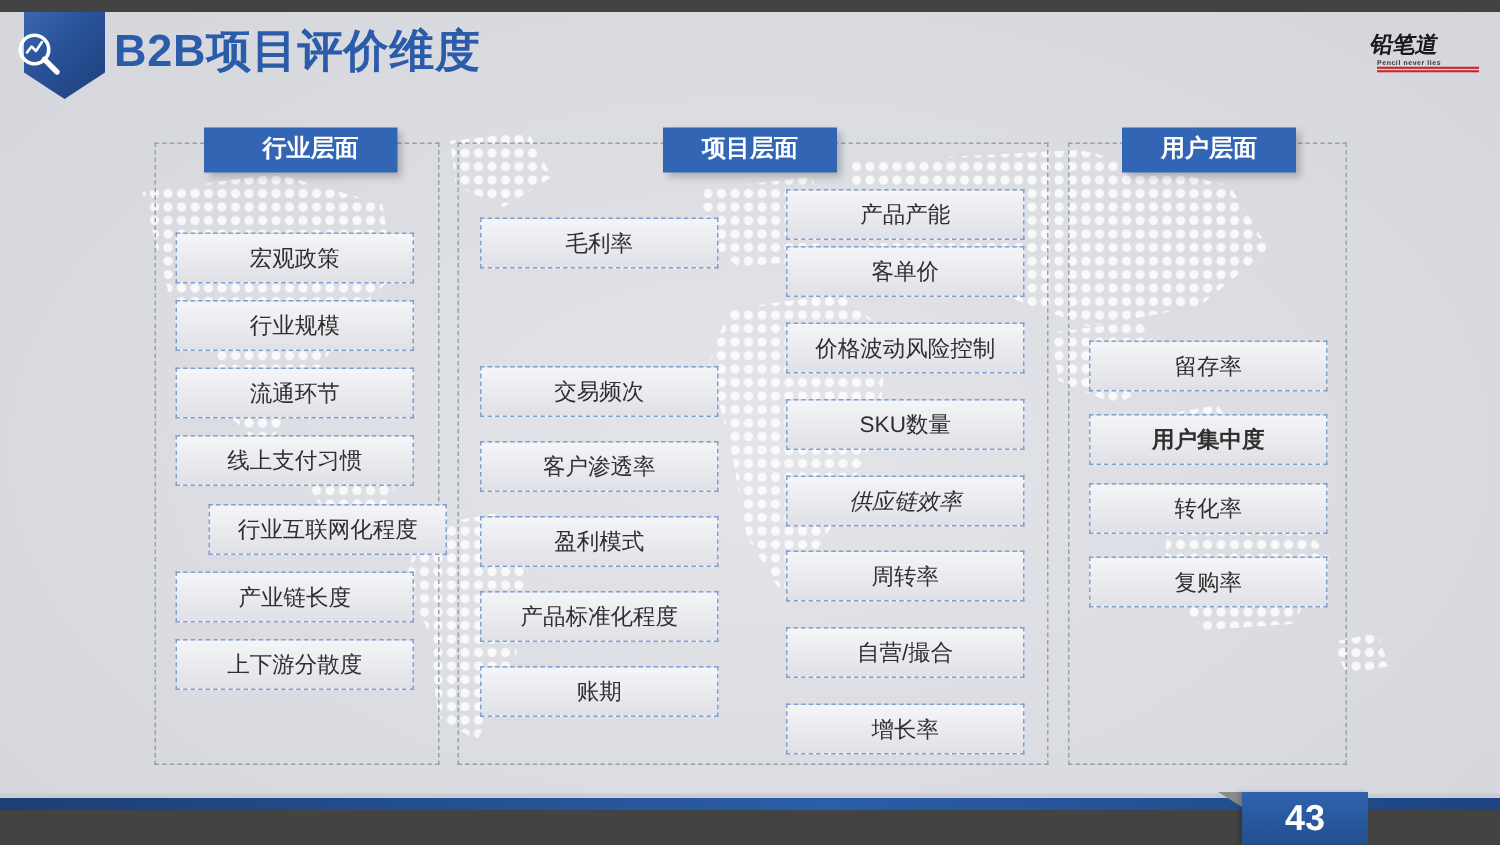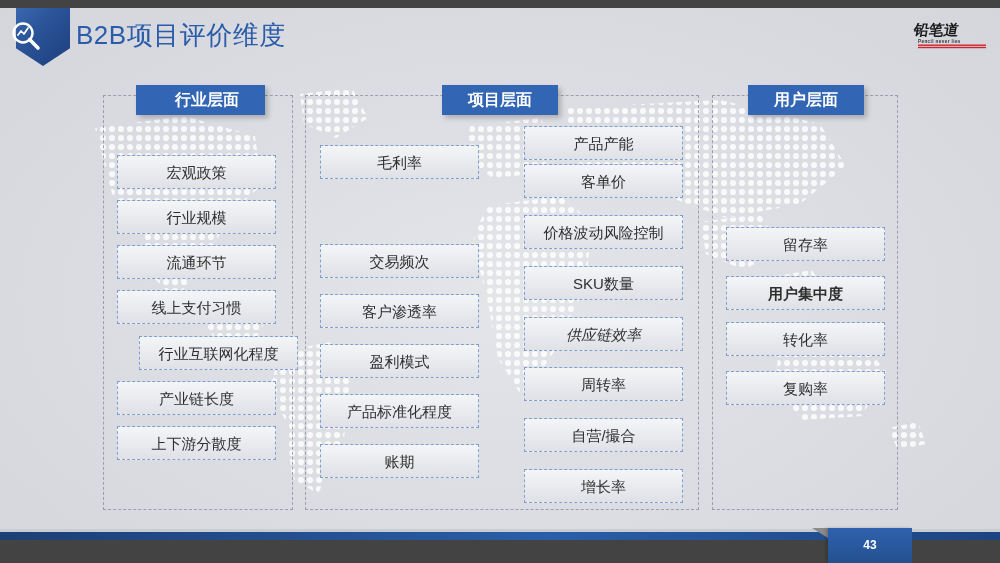--- a/index.html
+++ b/index.html
@@ -25,21 +25,21 @@
   .header{position:absolute;left:0;top:0;width:1000px;height:62px;}
   .ribbon{
     position:absolute;left:16px;top:-10px;width:54px;height:68px;
     background:linear-gradient(135deg,#3d6cb4 0%,#2a5398 45%,#1d3f7d 100%);
     clip-path:polygon(0 0,100% 0,100% 74%,50% 100%,0 74%);
     box-shadow:1px 1px 3px rgba(0,0,0,.25);
   }
   .ribbon-icon{position:absolute;left:10px;top:12px;width:34px;height:34px;}
   .page-title{
     position:absolute;left:76px;top:12px;
-    font-size:26px;font-weight:normal;color:#2a5caa;letter-spacing:.5px;
+    font-size:30px;font-weight:bold;color:#2a5caa;letter-spacing:.5px;
     line-height:30px;white-space:nowrap;
   }
   .brand{
     position:absolute;right:6px;top:10px;width:88px;height:32px;
   }
 
   
   .col-box{
     position:absolute;
     border:1px dashed #9aa0a8;
@@ -67,21 +67,21 @@
     position:absolute;left:0;top:524px;width:1000px;height:8px;
     background:linear-gradient(90deg,#1c3f74 0%,#2a5ea8 55%,#1d4480 100%);
   }
   .footline-thin{
     position:absolute;left:0;top:521px;width:1000px;height:3px;
     background:#c9ccd2;
   }
   .pagenum{
     position:absolute;left:828px;top:528px;width:84px;height:35px;
     background:linear-gradient(180deg,#2f62ae 0%,#23508f 100%);
-    color:#fff;font-size:12px;font-weight:bold;
+    color:#fff;font-size:24px;font-weight:bold;
     text-align:center;line-height:35px;
     box-shadow:-2px 0 3px rgba(0,0,0,.2);
   }
   .pagenum-notch{
     position:absolute;left:812px;top:528px;width:16px;height:10px;
     background:#8b8b8b;
     clip-path:polygon(100% 0,100% 100%,0 0);
   }
 </style>
 </head>

